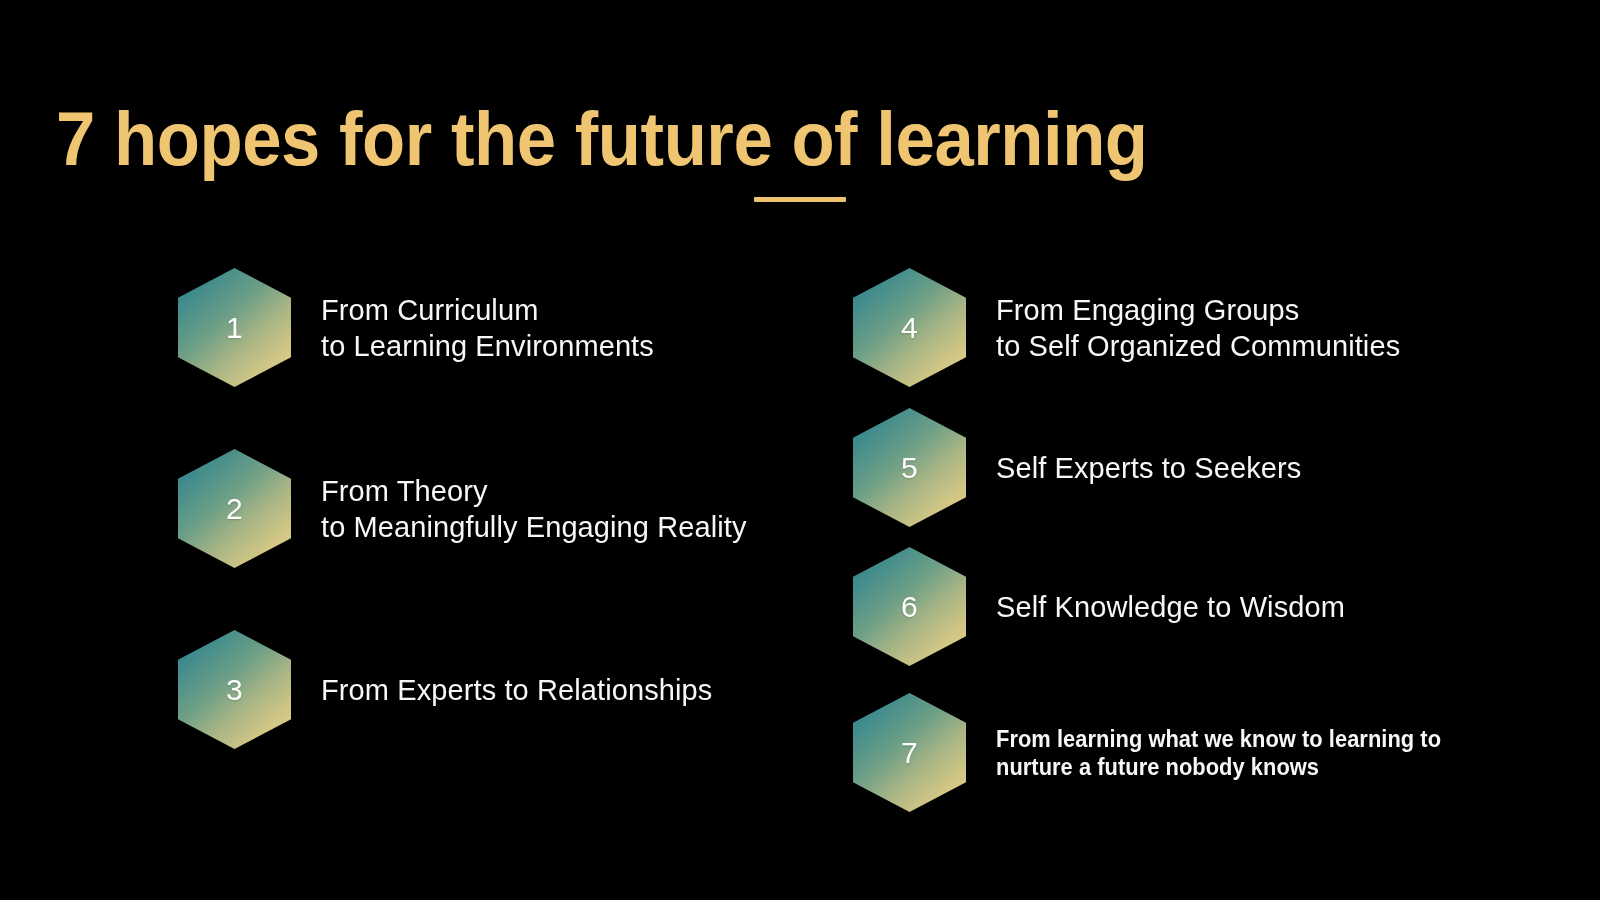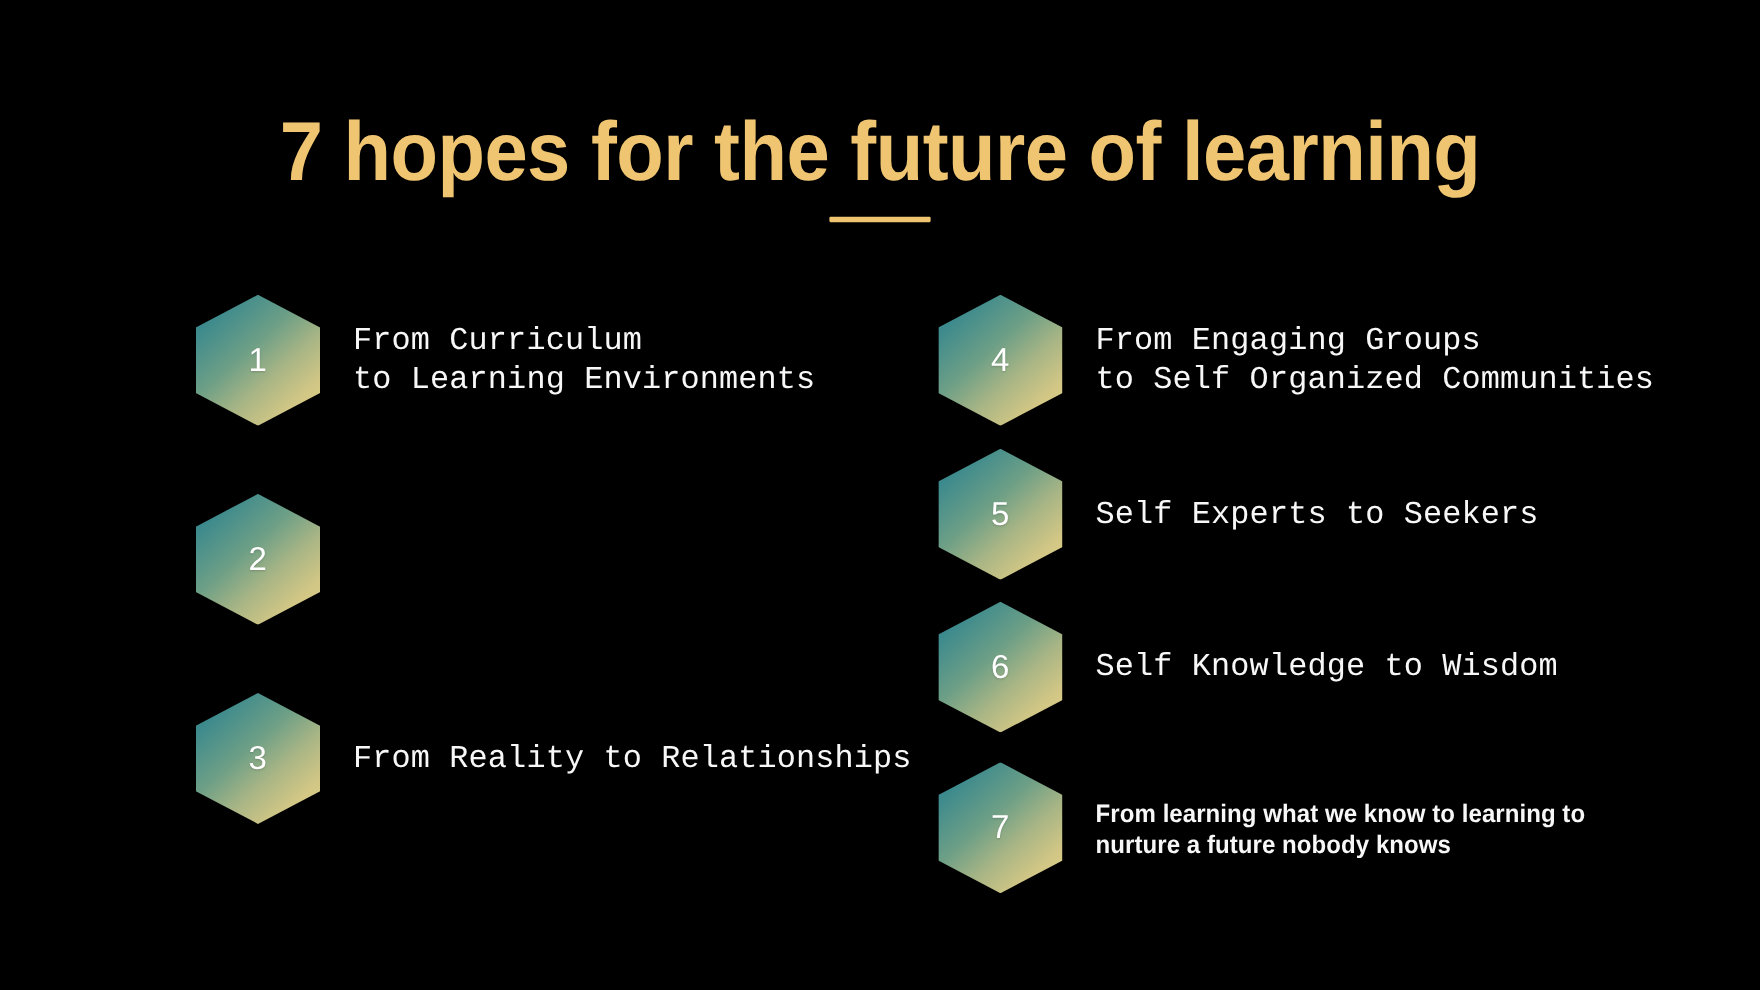--- a/index.html
+++ b/index.html
@@ -17,21 +17,21 @@
     font-family: "Liberation Sans", "DejaVu Sans", sans-serif;
     -webkit-font-smoothing: antialiased;
   }
 
   
   .title-block {
     position: absolute;
     left: 0;
     top: 96px;
     width: 1600px;
-    text-align: center;
+    text-align: left;
   }
   .title {
     display: block;
     margin: 0;
     color: #f0c571;
     font-family: "Liberation Sans Narrow", "Liberation Sans", "DejaVu Sans Condensed", sans-serif;
     font-weight: 700;
     font-size: 76px;
     line-height: 86px;
     letter-spacing: -0.5px;
@@ -106,21 +106,20 @@
   }
 
   .hope-text {
     margin-left: 30px;
     color: #f7f7f7;
     font-size: 29px;
     line-height: 36px;
     font-weight: 400;
     letter-spacing: 0.1px;
     white-space: pre-line;
-    font-family: Liberation Mono, monospace;
   }
   .hope-text.compact {
     font-family: "Liberation Sans Narrow", "Liberation Sans", "DejaVu Sans Condensed", sans-serif;
     font-weight: 700;
     font-size: 23px;
     line-height: 28px;
     letter-spacing: 0.05px;
     transform: scaleX(0.95);
     transform-origin: left center;
   }
@@ -144,28 +143,30 @@
       </div>
       <div class="hope-text">From Curriculum
 to Learning Environments</div>
     </div>
 
     <div class="hope" style="top:181px;left:0px;">
       <div class="hex-wrap">
         <div class="hex"></div>
         <div class="hex-num">2</div>
       </div>
+      <div class="hope-text">From Theory
+to Meaningfully Engaging Reality</div>
     </div>
 
     <div class="hope" style="top:362px;left:0px;">
       <div class="hex-wrap">
         <div class="hex"></div>
         <div class="hex-num">3</div>
       </div>
-      <div class="hope-text">From Reality to Relationships</div>
+      <div class="hope-text">From Experts to Relationships</div>
     </div>
 
   </div>
 
   <div class="col col-right">
 
     <div class="hope" style="top:0px;left:0px;">
       <div class="hex-wrap">
         <div class="hex"></div>
         <div class="hex-num">4</div>

